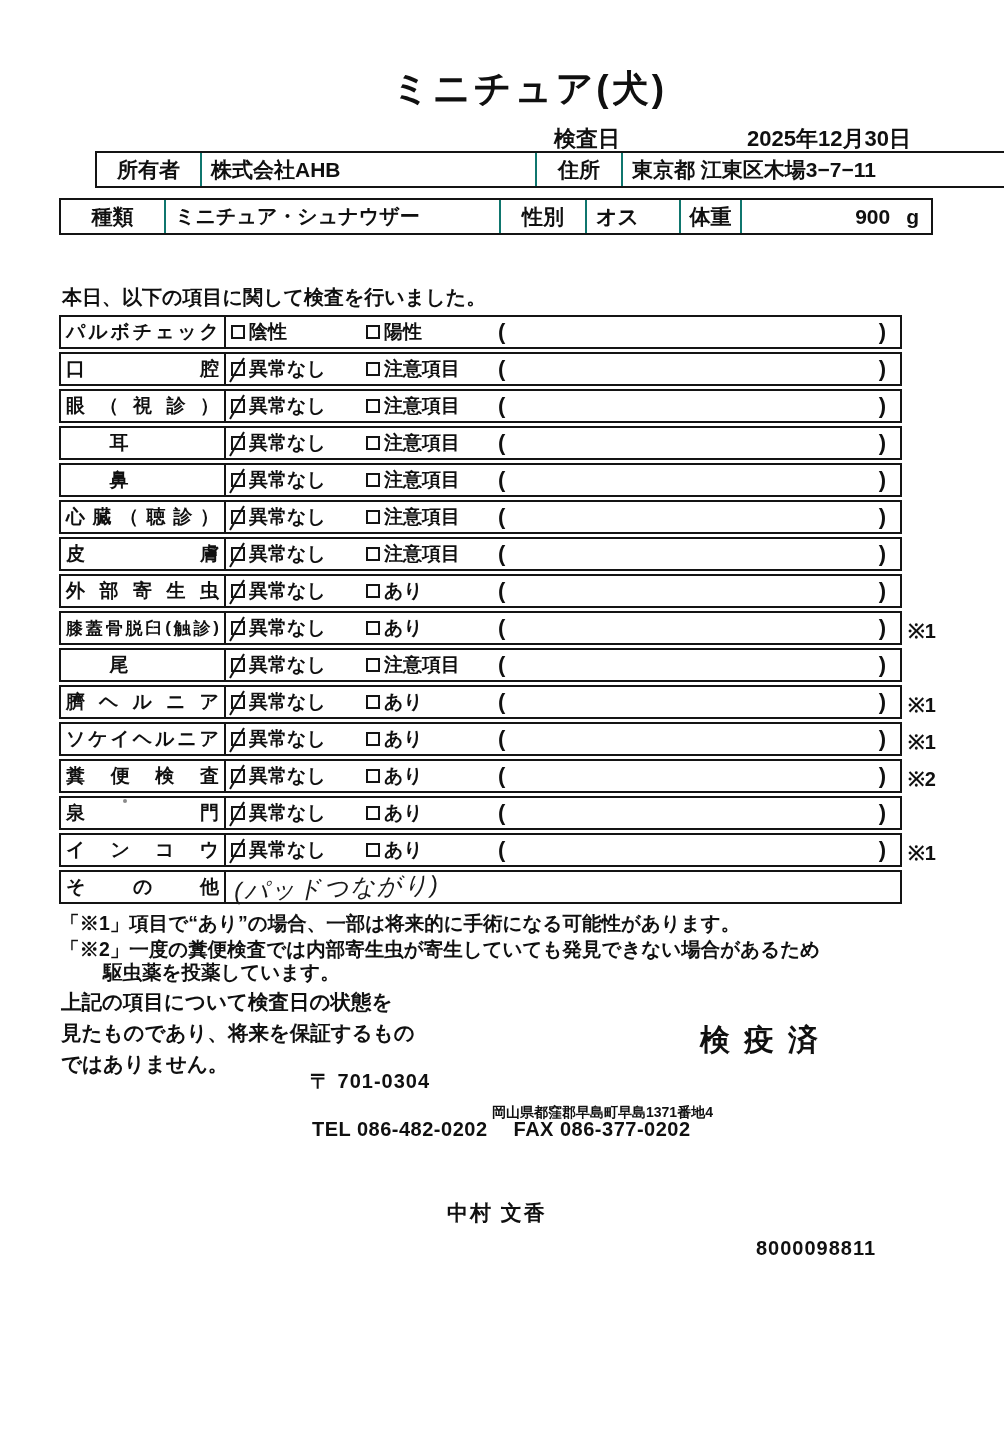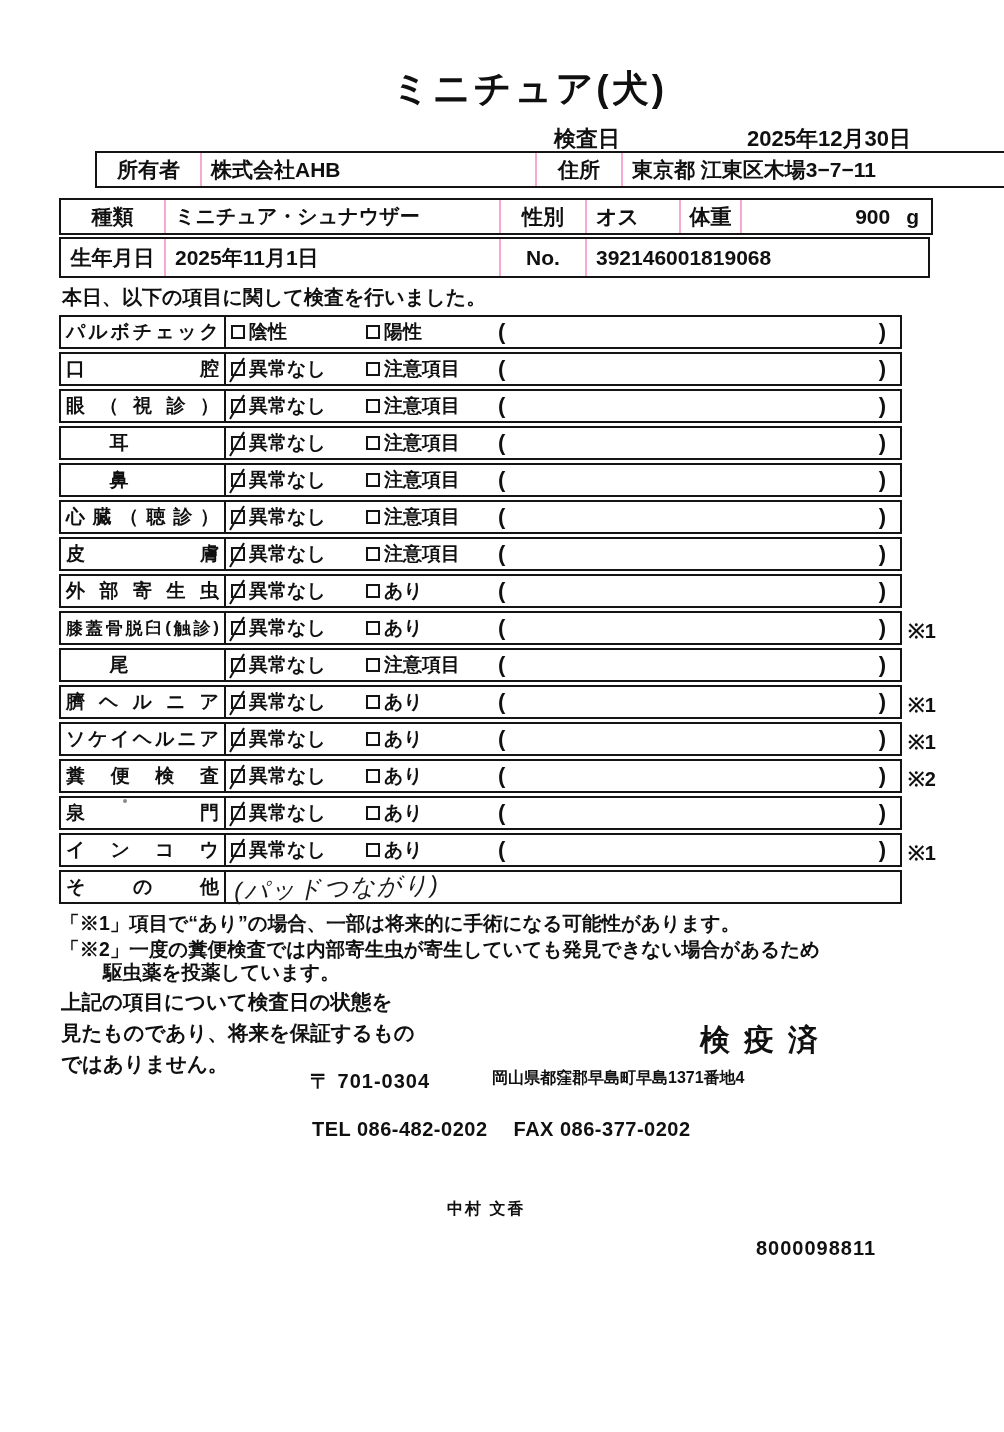--- a/index.html
+++ b/index.html
@@ -8,21 +8,21 @@
     font-family:"Liberation Sans", sans-serif;color:#101010;overflow:hidden;
   }
   .abs{position:absolute;}
   .doc-title{left:392px;top:64px;font-size:37px;font-weight:bold;letter-spacing:3px;}
   .insp-label{left:554px;top:124px;font-size:22px;font-weight:600;}
   .insp-date{left:747px;top:124px;font-size:22px;font-weight:600;}
 
   
   .hbox{position:absolute;border:2px solid #141414;display:flex;box-sizing:border-box;background:#fff;}
   .hcell{display:flex;align-items:center;box-sizing:border-box;padding:0 9px;font-size:21px;font-weight:600;white-space:nowrap;overflow:visible;}
-  .hcell.bordered{border-left:2px solid #f9a8d4;}
+  .hcell.bordered{border-left:2px solid #0f766e;}
   .hcell.lab{justify-content:center;padding:0 4px;}
   .row-owner{left:59px;top:151px;width:972px;height:37px;margin-left:36px;}
   .row-info{left:59px;top:198px;width:874px;height:37px;}
   .row-birth{left:59px;top:237px;width:871px;height:41px;}
   .w-lab1{width:103px;}
   .w-val1{width:335px;}
   .w-lab2{width:86px;}
   .w-sex{width:94px;}
   .w-wlab{width:61px;padding:0 2px;}
   .w-flex{flex:1;}
@@ -50,24 +50,24 @@
   .hand{position:absolute;left:8px;top:0px;font-size:24px;font-weight:400;font-style:italic;transform:rotate(-2deg);color:#1a1a1a;letter-spacing:2px;}
   .artifact-dot{left:123px;top:799px;width:4px;height:4px;background:#8a8a8a;border-radius:50%;}
 
   
   .note1{left:60px;top:910px;font-size:19.5px;font-weight:600;}
   .note2a{left:60px;top:936px;font-size:19.5px;font-weight:600;}
   .note2b{left:103px;top:959px;font-size:19.5px;font-weight:600;}
   .disclaimer{left:61px;top:986px;font-size:20.5px;font-weight:bold;line-height:31px;white-space:pre-line;}
   .stamp{left:700px;top:1020px;font-size:30px;font-weight:bold;letter-spacing:14px;}
   .postal{left:310px;top:1068px;font-size:20px;font-weight:600;letter-spacing:1px;}
-  .addr2{left:492px;top:1068px;font-size:16px;font-weight:600;}
+  .addr2{left:492px;top:1104px;font-size:14px;font-weight:600;}
   .telfax{left:312px;top:1118px;font-size:20px;font-weight:600;display:flex;gap:26px;letter-spacing:0.5px;}
   .clinic{left:318px;top:1162px;font-size:27px;font-weight:bold;letter-spacing:1px;}
-  .vet{left:447px;top:1199px;font-size:16px;font-weight:600;letter-spacing:2px;}
+  .vet{left:447px;top:1199px;font-size:21px;font-weight:600;letter-spacing:2px;}
   .serial{left:756px;top:1237px;font-size:20px;font-weight:600;letter-spacing:1px;}
 </style>
 </head>
 <body>
 
 <div class="page">
 
   <div class="abs doc-title">ミニチュア(犬)</div>
 
   <div class="abs insp-label">検査日</div>
@@ -85,26 +85,20 @@
     <div class="hcell bordered w-val1 breed-val">ミニチュア・シュナウザー</div>
     <div class="hcell bordered lab w-lab2">性別</div>
     <div class="hcell bordered w-sex">オス</div>
     <div class="hcell bordered lab w-wlab">体重</div>
     <div class="hcell bordered weight-val">
       <span>900</span>
       <span>g</span>
     </div>
   </div>
 
-  <div class="hbox row-birth">
-    <div class="hcell lab w-lab1">生年月日</div>
-    <div class="hcell bordered w-val1">2025年11月1日</div>
-    <div class="hcell bordered lab w-lab2">No.</div>
-    <div class="hcell bordered w-flex">392146001819068</div>
-  </div>
 
   <div class="abs intro">本日、以下の項目に関して検査を行いました。</div>
 
   <div class="exam" id="exam-rows">
       <div class="erow">
         <div class="erow-label justify" style="font-size: 19px;">
           <span>パ</span>
           <span>ル</span>
           <span>ボ</span>
           <span>チ</span>

